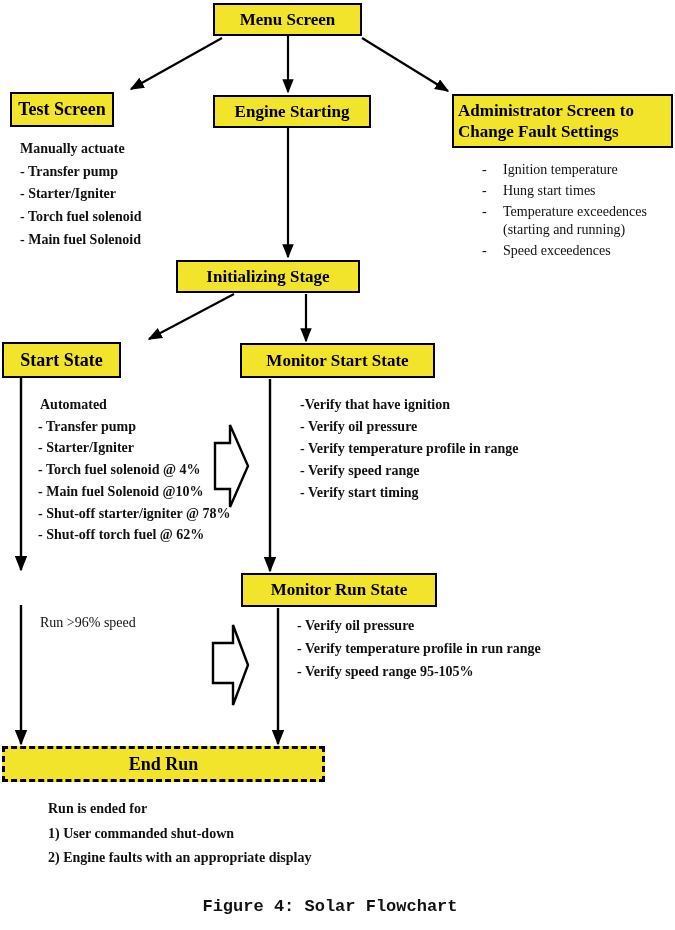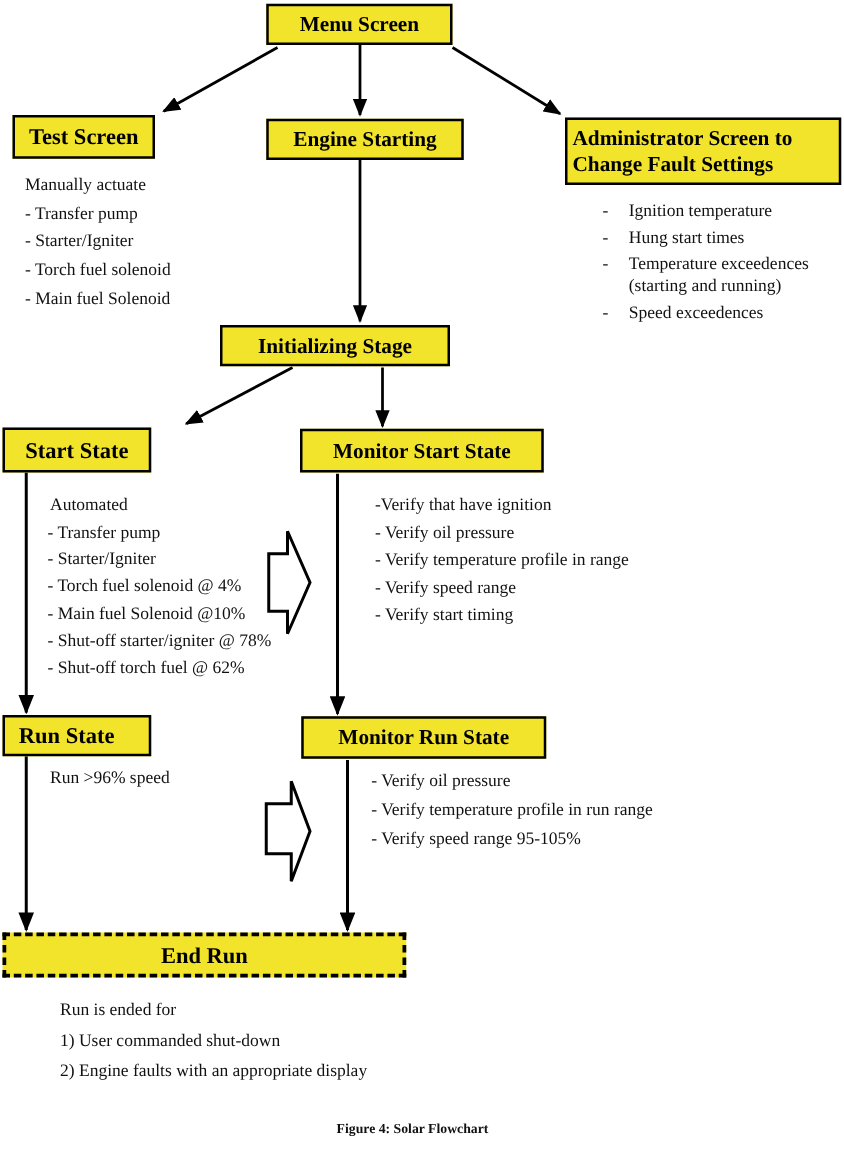--- a/index.html
+++ b/index.html
@@ -42,39 +42,39 @@
     padding-left: 4px;
     padding-right: 6px;
   }
   .notes {
     position: absolute;
     font-size: 14px;
     color: #111111;
     z-index: 2;
     white-space: nowrap;
   }
-  .notes .ln { display: block; }
+  .notes .ln { display: block; font-weight: bold; }
   .t-list .ln { line-height: 22.7px; }
   .s-list .ln { line-height: 21.7px; }
   .ms-list .ln { line-height: 22px; }
   .mr-list .ln { line-height: 23px; }
   .e-list .ln { line-height: 24.5px; }
   .admin-list { white-space: normal; }
   .admin-item { display: flex; line-height: 18px; margin-bottom: 3px; }
   .admin-item .dash { width: 21px; flex: 0 0 21px; }
   .admin-item .txt { width: 152px; }
   .caption {
     position: absolute;
     left: 0;
     top: 897px;
     width: 660px;
     text-align: center;
-    font-family: Liberation Serif, serif;
+    font-family: Liberation Mono, monospace;
     font-weight: bold;
-    font-size: 11px;
+    font-size: 17px;
     color: #111111;
     z-index: 2;
   }
 </style>
 </head>
 <body>
 
 <div class="stage">
 
   <svg class="svg-layer" viewBox="0 0 675 930" xmlns="http://www.w3.org/2000/svg">
@@ -92,33 +92,32 @@
     <line x1="21" y1="378" x2="21" y2="570" stroke="#000" stroke-width="2.4" marker-end="url(#ah)"></line>
     <line x1="270" y1="379" x2="270" y2="571" stroke="#000" stroke-width="2.4" marker-end="url(#ah)"></line>
     <line x1="21" y1="605" x2="21" y2="744" stroke="#000" stroke-width="2.4" marker-end="url(#ah)"></line>
     <line x1="278" y1="608" x2="278" y2="744" stroke="#000" stroke-width="2.4" marker-end="url(#ah)"></line>
     <polygon points="215,443 230,443 230,425 248,466 230,507 230,489 215,489" fill="#FFFFFF" stroke="#000000" stroke-width="2.4"></polygon>
     <polygon points="213,643 233,643 233,625 248,665 233,705 233,683 213,683" fill="#FFFFFF" stroke="#000000" stroke-width="2.4"></polygon>
   </svg>
 
   <div class="node" style="left:213px; top:3px; width:149px; height:33px;">Menu Screen</div>
 
-  <div class="node lg" style="left:10px; top:92px; width:114px; height:35px;">Test Screen</div>
+  <div class="node lg" style="left:10px; top:92px; width:104px; height:35px;">Test Screen</div>
 
   <div class="node" style="left:213px; top:95px; width:158px; height:33px;">Engine Starting</div>
 
   <div class="node admin" style="left:452px; top:94px; width:221px; height:54px;">Administrator Screen to Change Fault Settings</div>
 
   <div class="node" style="left:176px; top:260px; width:184px; height:33px;">Initializing Stage</div>
 
   <div class="node lg" style="left:2px; top:342px; width:119px; height:36px;">Start State</div>
 
   <div class="node" style="left:240px; top:343px; width:195px; height:35px;">Monitor Start State</div>
 
-  <div class="node lg left-align" style="left:2px; top:572px; width:119px; height:33px;">Run State</div>
 
   <div class="node" style="left:241px; top:573px; width:196px; height:34px;">Monitor Run State</div>
 
   <div class="node lg dashed" style="left:2px; top:746px; width:323px; height:36px;">End Run</div>
 
   <div class="notes t-list" style="left:20px; top:138px;">
     <span class="ln">Manually actuate</span>
     <span class="ln">- Transfer pump</span>
     <span class="ln">-  Starter/Igniter</span>
     <span class="ln">- Torch fuel solenoid</span>

